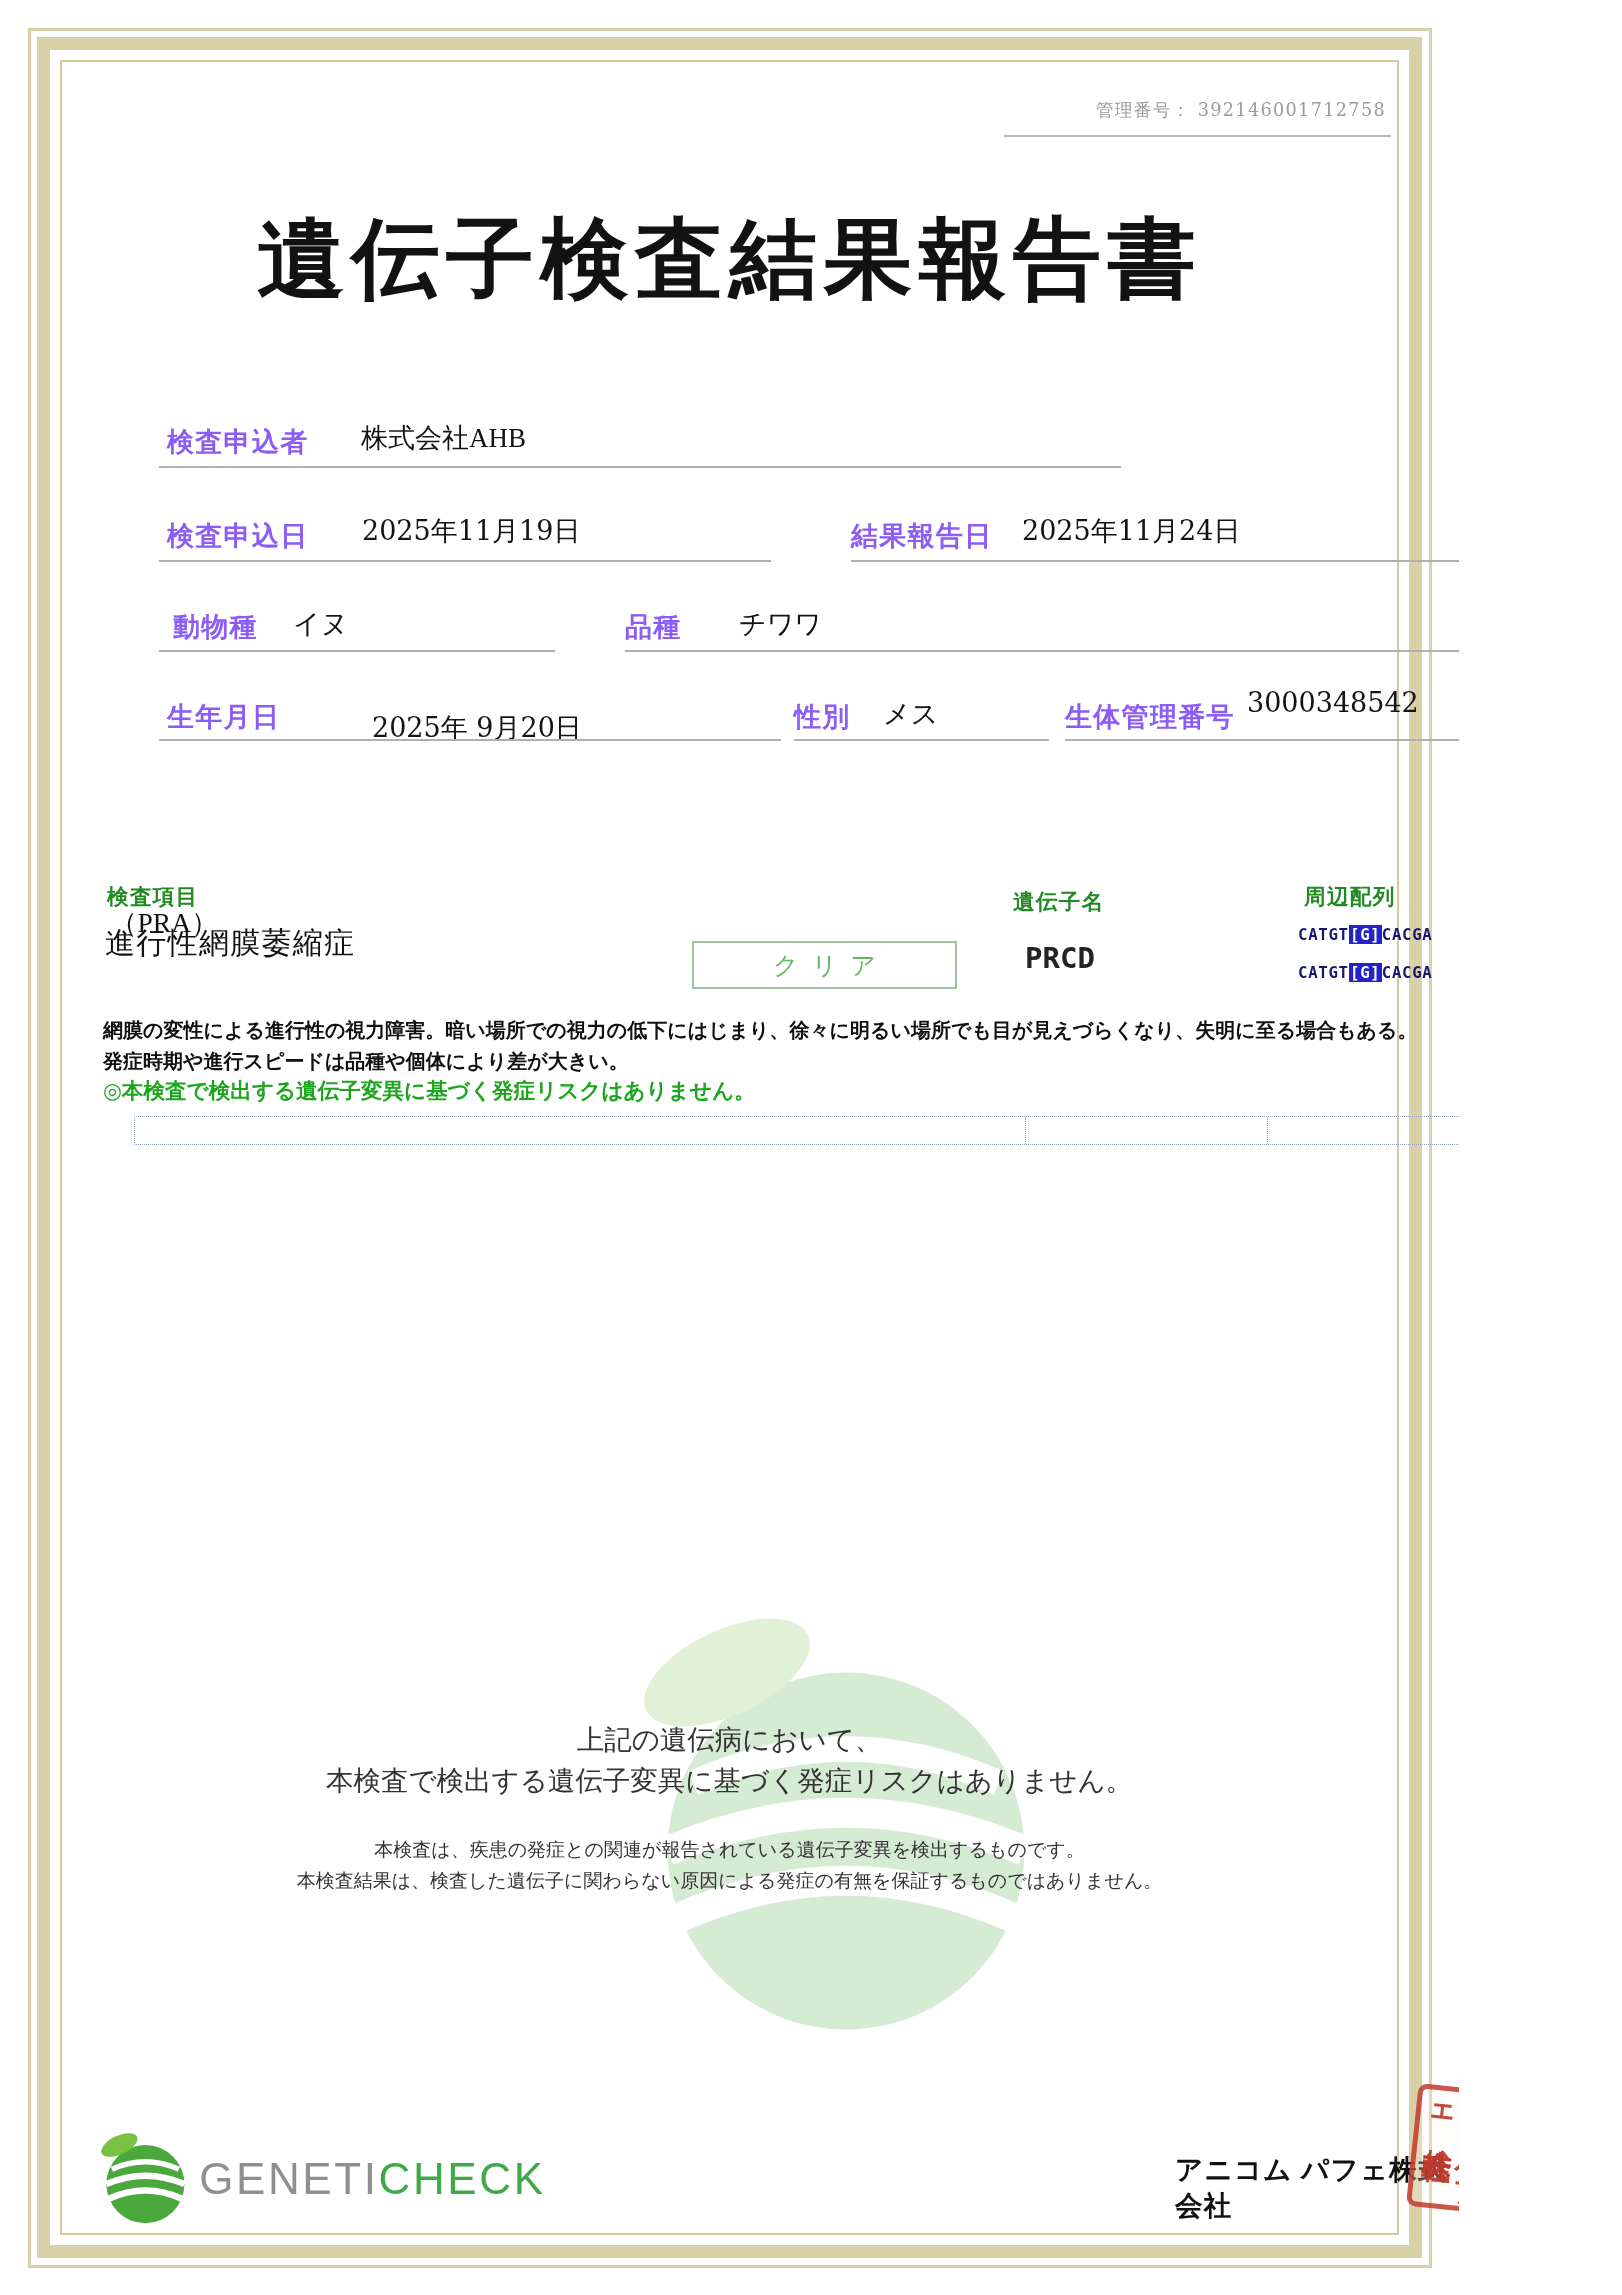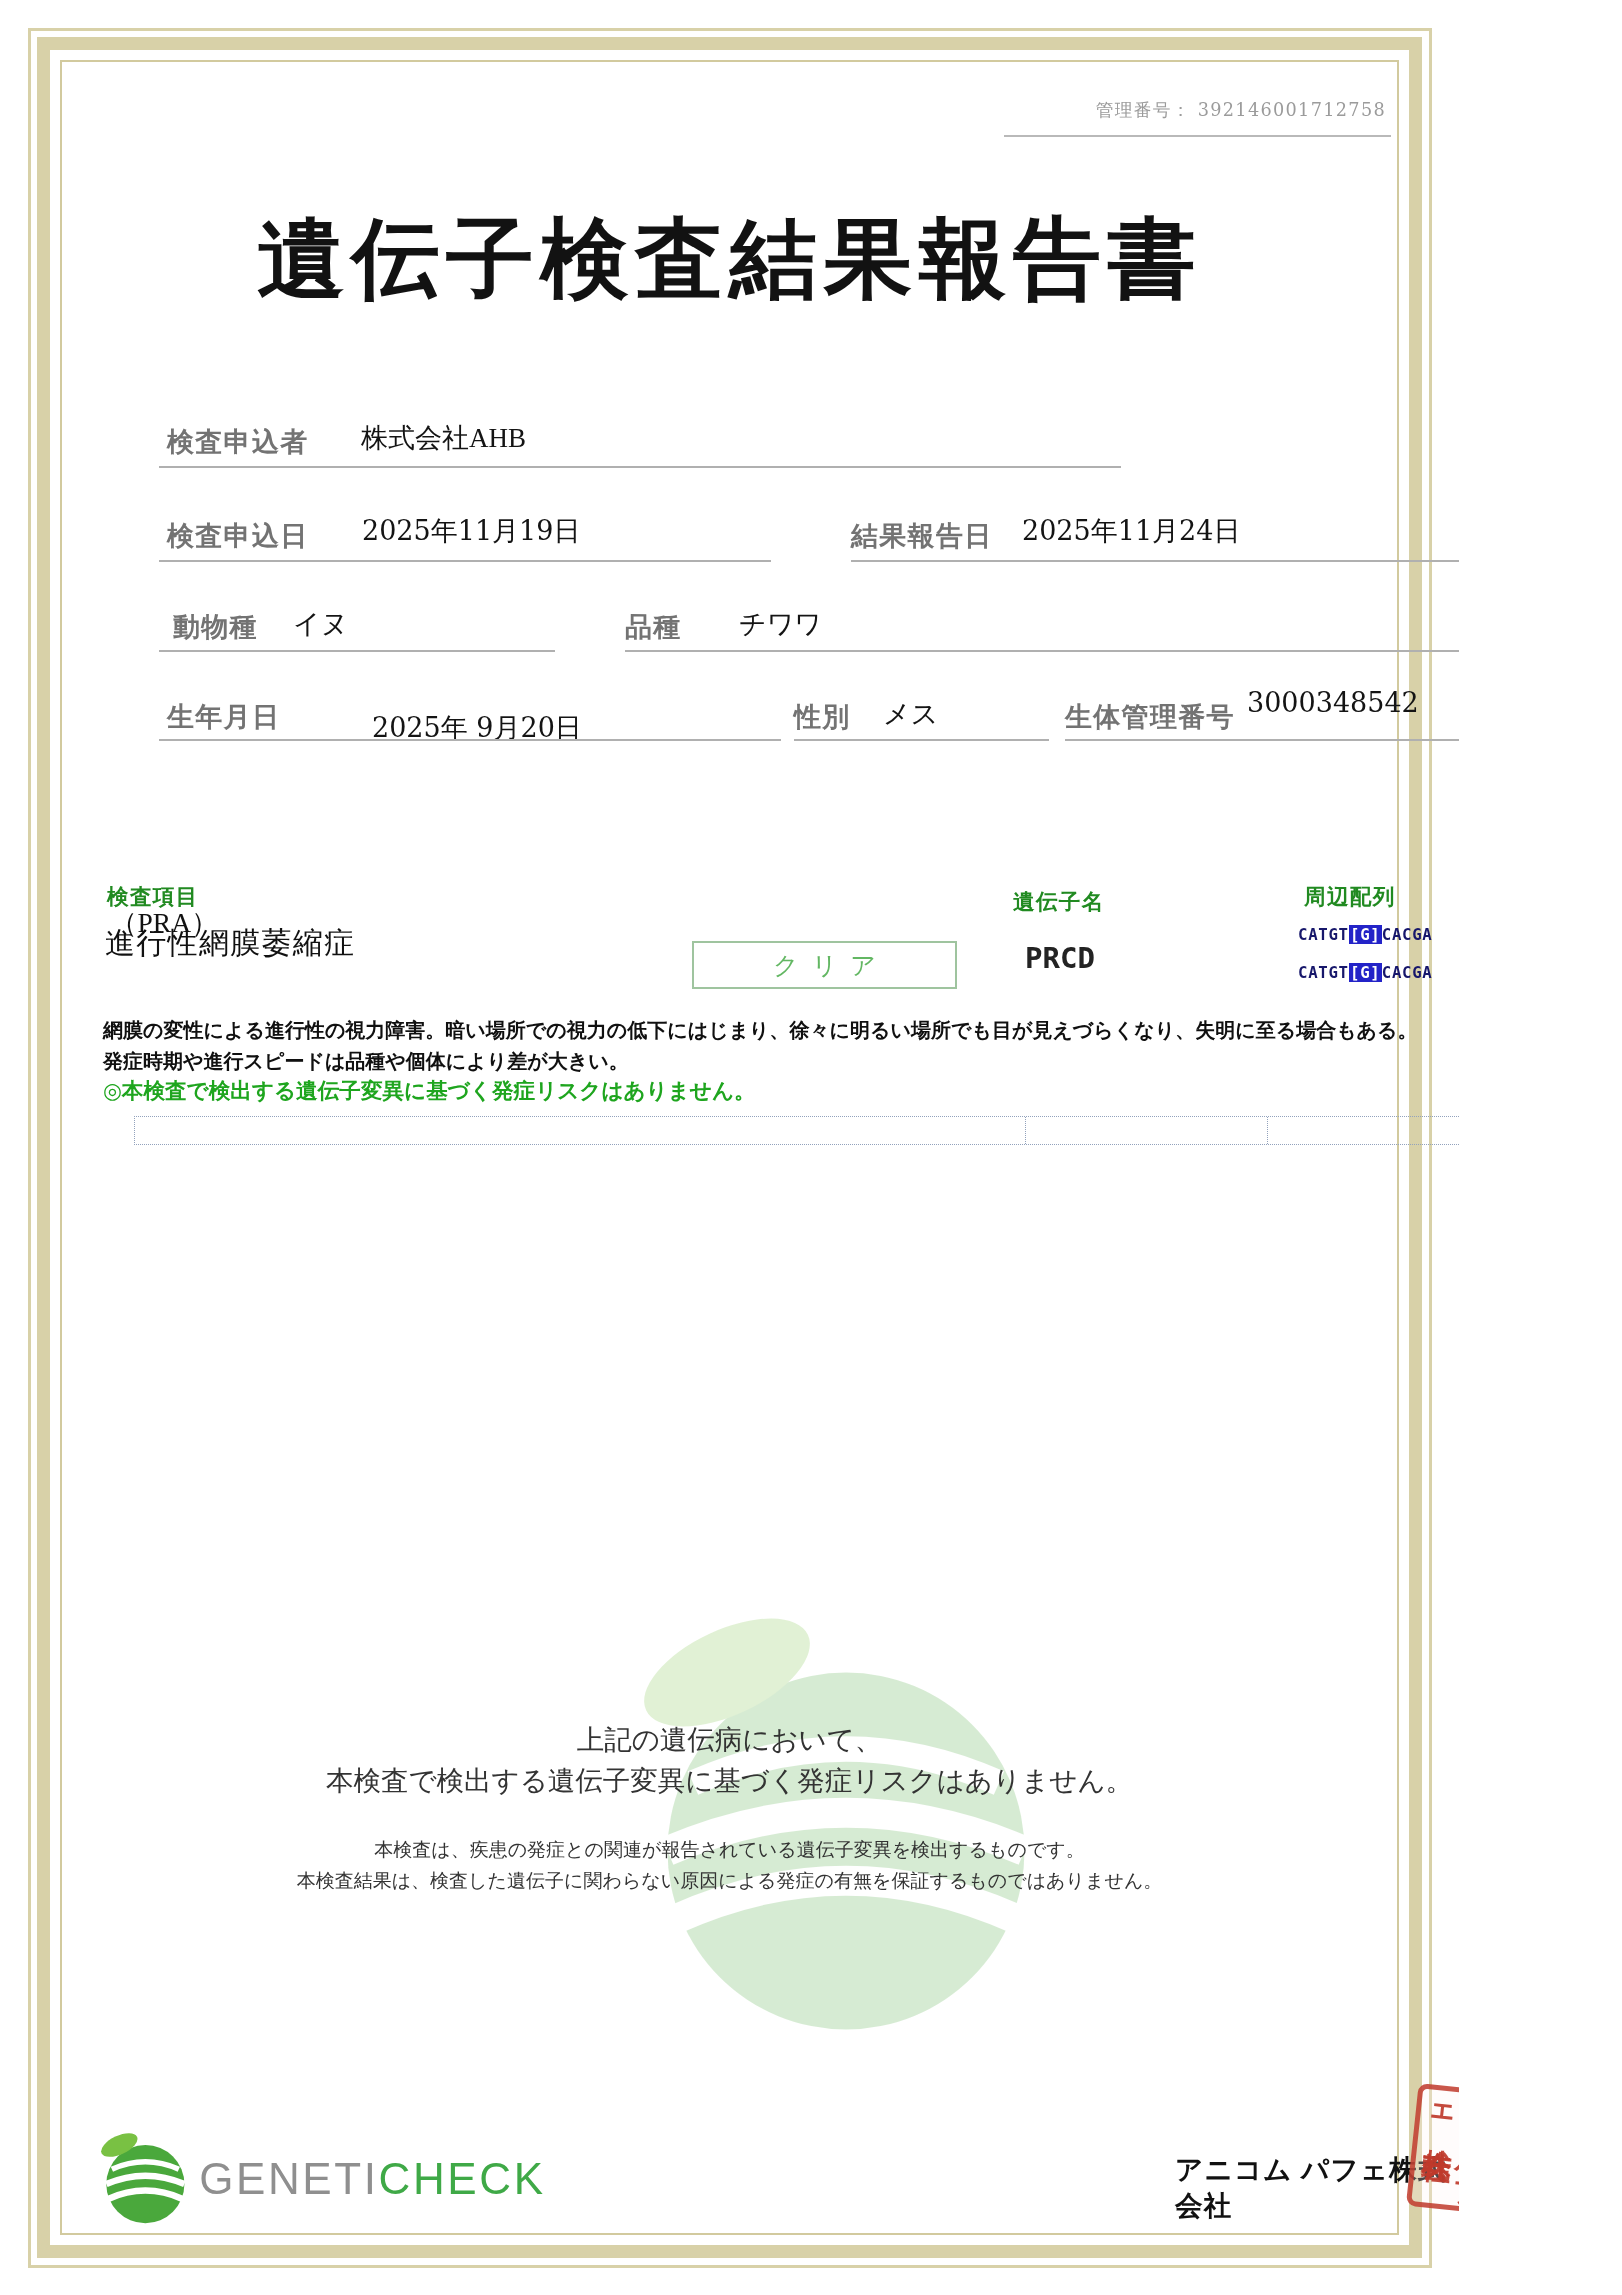--- a/index.html
+++ b/index.html
@@ -17,21 +17,21 @@
 
   .abs { position:absolute; }
 
   .mgmt { top:98px; right:73px; font-size:17.7px; color:#9b9b9b; letter-spacing:1.3px;
           font-family:"DejaVu Serif","Liberation Serif",serif; }
   .mgmt-line { top:135px; right:68px; width:387px; height:2px; background:#b9b9b9; }
 
   .title { top:200px; left:0; width:100%; text-align:center;
            font-size:88px; font-weight:bold; letter-spacing:6.5px; color:#121212; }
 
-  .lbl { font-size:27px; font-weight:bold; color:#737373; letter-spacing:1.3px; }
+  .lbl { font-size:27px; font-weight:bold; color:#8b5cf6; letter-spacing:1.3px; }
   .val { font-size:27px; color:#141414; }
   .num { font-family:"DejaVu Serif","Liberation Serif",serif; }
   .uline { height:2px; background:#b0b0b0; }
 
   .sec-h { font-size:21.6px; font-weight:bold; color:var(--accent_green,#218a21); letter-spacing:1.3px; }
 
   .disease { font-size:30px; color:#111; letter-spacing:1.3px; }
   .disease-abbr { font-size:27.5px; color:#111; }
 
   .clear-box { width:265px; height:48px; border:2px solid #9fc49f;

